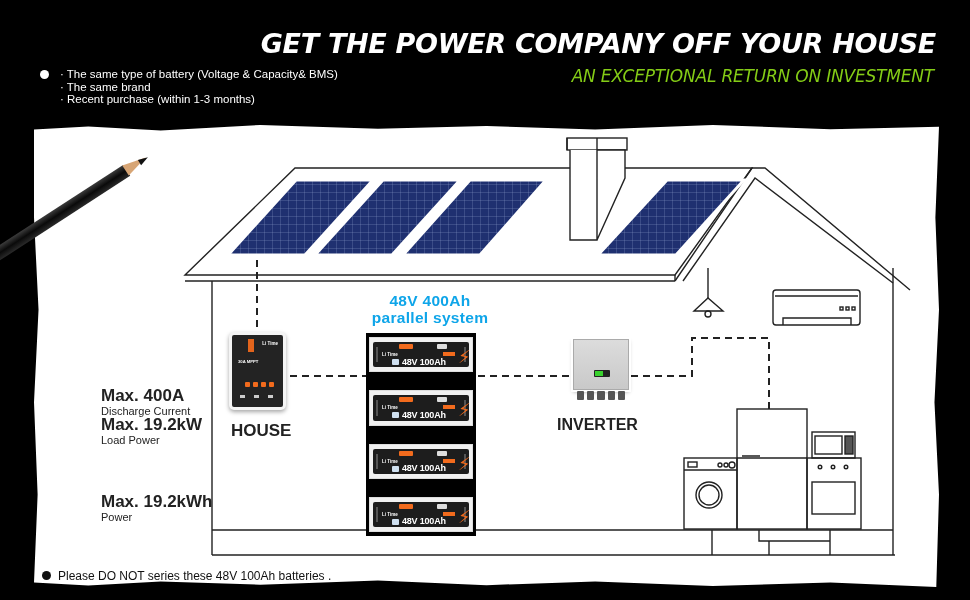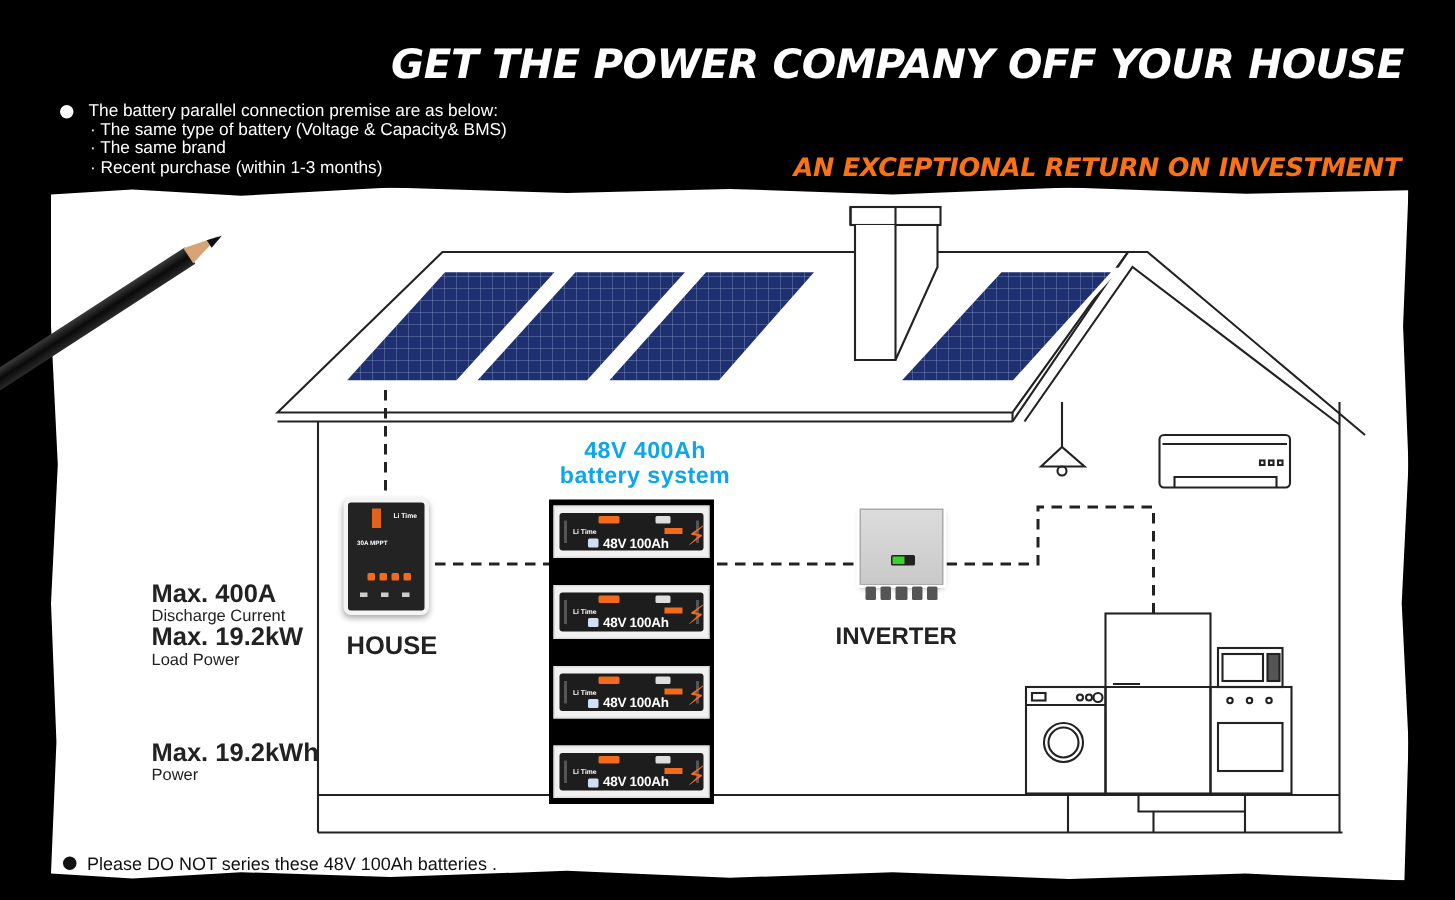--- a/index.html
+++ b/index.html
@@ -9,23 +9,23 @@
     .headline {
       position: absolute; right: 34px; top: 28px;
       font-family: "DejaVu Sans", sans-serif;
       font-weight: bold; font-style: italic;
       font-size: 27px; letter-spacing: -0.3px;
       color: #fff; white-space: nowrap;
     }
     .subheadline {
       position: absolute; right: 36px; top: 66px;
       font-family: "DejaVu Sans", sans-serif;
-      font-weight: bold; font-style: italic;
+      font-weight: normal; font-style: italic;
       font-size: 17px; letter-spacing: -0.2px;
-      color: #f97316; white-space: nowrap; margin-top: 36px;
+      color: #84cc16; white-space: nowrap;
     }
     .premise {
       position: absolute; left: 40px; top: 68px;
       color: #fff; font-size: 11.5px; line-height: 12.5px;
     }
     .premise .bullet {
       position: absolute; left: 0; top: 2px;
       width: 9px; height: 9px; border-radius: 50%; background: #fff;
     }
     .premise .lines { margin-left: 19px; }
@@ -216,21 +216,20 @@
     <div class="wood"></div>
     <div class="lead"></div>
 </div>
 
 <div class="headline">GET THE POWER COMPANY OFF YOUR HOUSE</div>
 <div class="subheadline">AN EXCEPTIONAL RETURN ON INVESTMENT</div>
 
 <div class="premise">
   <span class="bullet"></span>
   <div class="lines">
-    <div>The battery parallel connection premise are as below:</div>
     <div class="sub">· The same type of battery (Voltage &amp; Capacity&amp; BMS)</div>
     <div class="sub">· The same brand</div>
     <div class="sub">· Recent purchase (within 1-3 months)</div>
   </div>
 </div>
 
 <div class="stat" style="top:387px">
   <div class="stat-value">Max. 400A</div>
   <div class="stat-label">Discharge Current</div>
 </div>
@@ -256,21 +255,21 @@
   <div class="btns">
       <span></span>
       <span></span>
       <span></span>
     </div>
 </div>
 <div class="label-big" style="left:231px; top:421px; font-size:17px;">HOUSE</div>
 
 <div class="battery-title">
   <div>48V 400Ah</div>
-  <div>battery system</div>
+  <div>parallel system</div>
 </div>
 
 <div class="battery-stack">
   <div class="battery-slot">
     <div class="battery">
       <span class="handle-l"></span>
         <span class="handle-r"></span>
       <span class="term t1"></span>
         <span class="term t2"></span>
       <span class="brand">Li Time</span>

